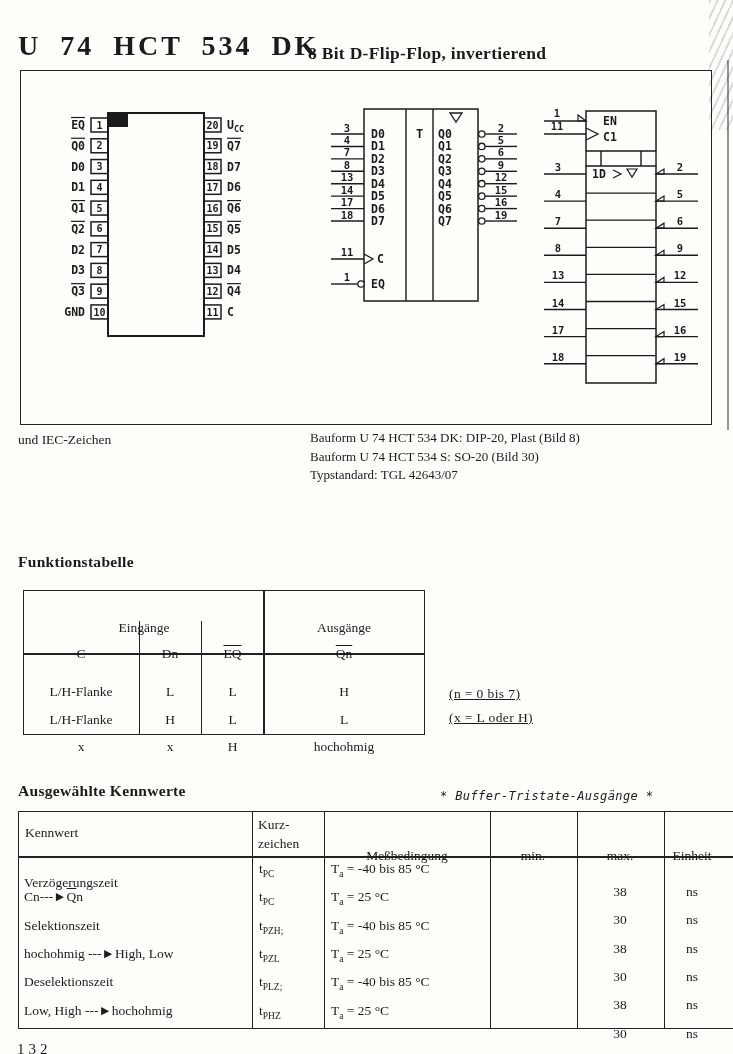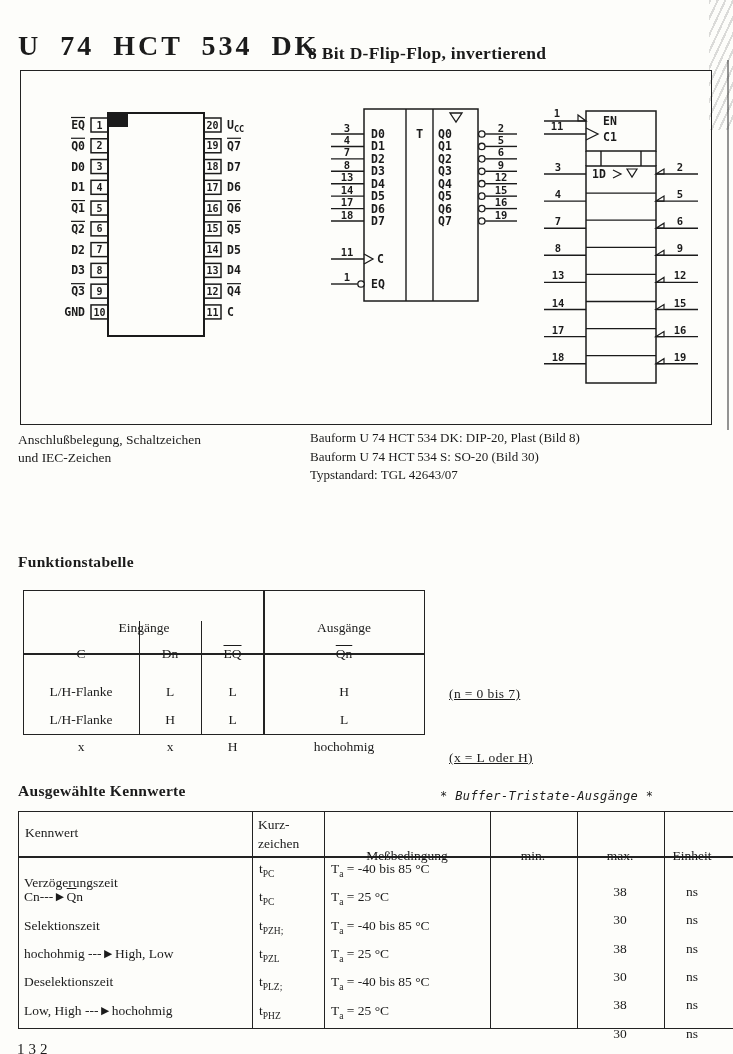--- a/index.html
+++ b/index.html
@@ -255,21 +255,20 @@
           <polygon points="635,292.70000000000005 643,287.70000000000005 643,292.70000000000005" fill="none" stroke="#1b1b1b" stroke-width="1.2"></polygon>
           <text x="659" y="289.70000000000005" fill="#1b1b1b" font-size="10.5" text-anchor="middle" font-weight="bold" font-family="DejaVu Sans Mono, monospace">19</text>
           <text x="571" y="107" fill="#1b1b1b" font-size="11.5" text-anchor="start" font-weight="bold" font-family="DejaVu Sans Mono, monospace">1D</text>
           <polyline points="592,99 600,103 592,107" fill="none" stroke="#1b1b1b" stroke-width="1.2"></polyline>
           <polygon points="606,98 616,98 611,106" fill="none" stroke="#1b1b1b" stroke-width="1.2"></polygon>
         </g>
       </svg>
   </div>
 
   <div class="cap-left">
-    <div>Anschlußbelegung, Schaltzeichen</div>
     <div>und IEC-Zeichen</div>
   </div>
   <div class="cap-right" id="cap-right">
       <div>Bauform U 74 HCT 534 DK: DIP-20, Plast (Bild 8)</div>
       <div>Bauform U 74 HCT 534 S: SO-20 (Bild 30)</div>
       <div>Typstandard: TGL 42643/07</div>
     </div>
 
   <div class="h-ft">Funktionstabelle</div>
   <div class="ft" id="ft-table">
@@ -290,21 +289,21 @@
       <div class="abs ctr" style="left: 57px; top: 97.5px;">L/H-Flanke</div>
       <div class="abs ctr" style="left: 146px; top: 97.5px;">H</div>
       <div class="abs ctr" style="left: 208.5px; top: 97.5px;">L</div>
       <div class="abs ctr" style="left: 320px; top: 97.5px;">L</div>
       <div class="abs ctr" style="left: 57px; top: 125px;">x</div>
       <div class="abs ctr" style="left: 146px; top: 125px;">x</div>
       <div class="abs ctr" style="left: 208.5px; top: 125px;">H</div>
       <div class="abs ctr" style="left: 320px; top: 125px;">hochohmig</div>
     </div>
   <div class="ft-note" style="left:449px; top:686px;">(n = 0 bis 7)</div>
-  <div class="ft-note" style="left:449px; top:750px;text-align:right;">(x = L oder H)</div>
+  <div class="ft-note" style="left:449px; top:710px;text-align:right;">(x = L oder H)</div>
 
   <div class="h-kw">Ausgewählte Kennwerte</div>
   <div class="kw-note">* Buffer-Tristate-Ausgänge *</div>
   <div class="kw" id="kw-table">
       <div class="vline" style="left: 233px; top: 0px; height: 216px;"></div>
       <div class="vline" style="left: 305px; top: 0px; height: 216px;"></div>
       <div class="vline" style="left: 471px; top: 0px; height: 216px;"></div>
       <div class="vline" style="left: 558px; top: 0px; height: 216px;"></div>
       <div class="vline" style="left: 645px; top: 0px; height: 216px;"></div>
       <div class="hline" style="top: 44px; left: 0px; right: 0px;"></div>

